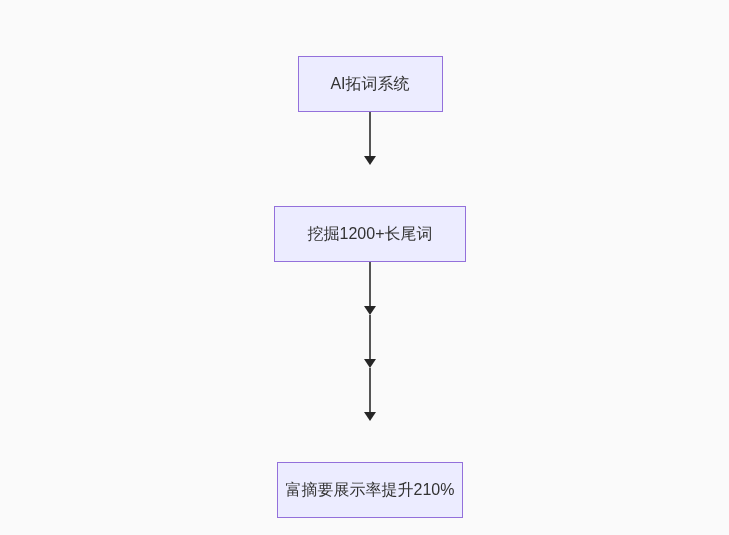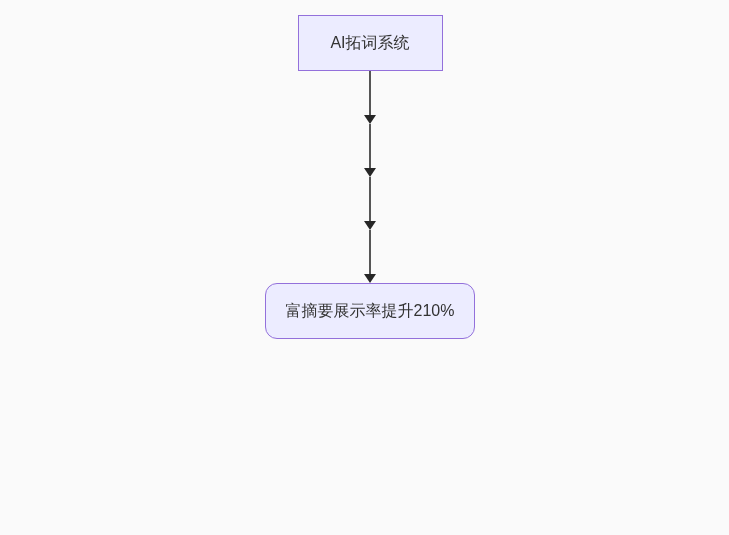--- a/index.html
+++ b/index.html
@@ -29,26 +29,27 @@
     display: flex;
     align-items: center;
     justify-content: center;
     background: var(--node-fill, #ececff);
     border: 1px solid var(--node-border, #9370db);
     color: var(--text-color, #333333);
     font-size: 16px;
     line-height: 20px;
     white-space: nowrap;
     text-align: center;
+    margin-top: 41px;
   }
   .n1 { width: 145px; }
   .n2 { width: 192px; }
   .n3 { width: 220px; }
   .n4 { width: 213px; }
-  .n5 { width: 210px; border-radius: 12px; }
+  .n5 { width: 186px; }
   .arrow {
     height: 53px;
     display: flex;
     flex-direction: column;
     align-items: center;
   }
   .arrow .line {
     width: 2px;
     flex: 1;
     background: var(--arrow-line, #555555);
@@ -65,20 +66,21 @@
 <body>
 
 <div class="diagram">
   <div class="node n1">AI拓词系统</div>
 
   <div class="arrow">
     <div class="line"></div>
     <div class="head"></div>
   </div>
 
+  <div class="node n2">挖掘1200+长尾词</div>
 
   <div class="arrow">
     <div class="line"></div>
     <div class="head"></div>
   </div>
 
 
   <div class="arrow">
     <div class="line"></div>
     <div class="head"></div>

